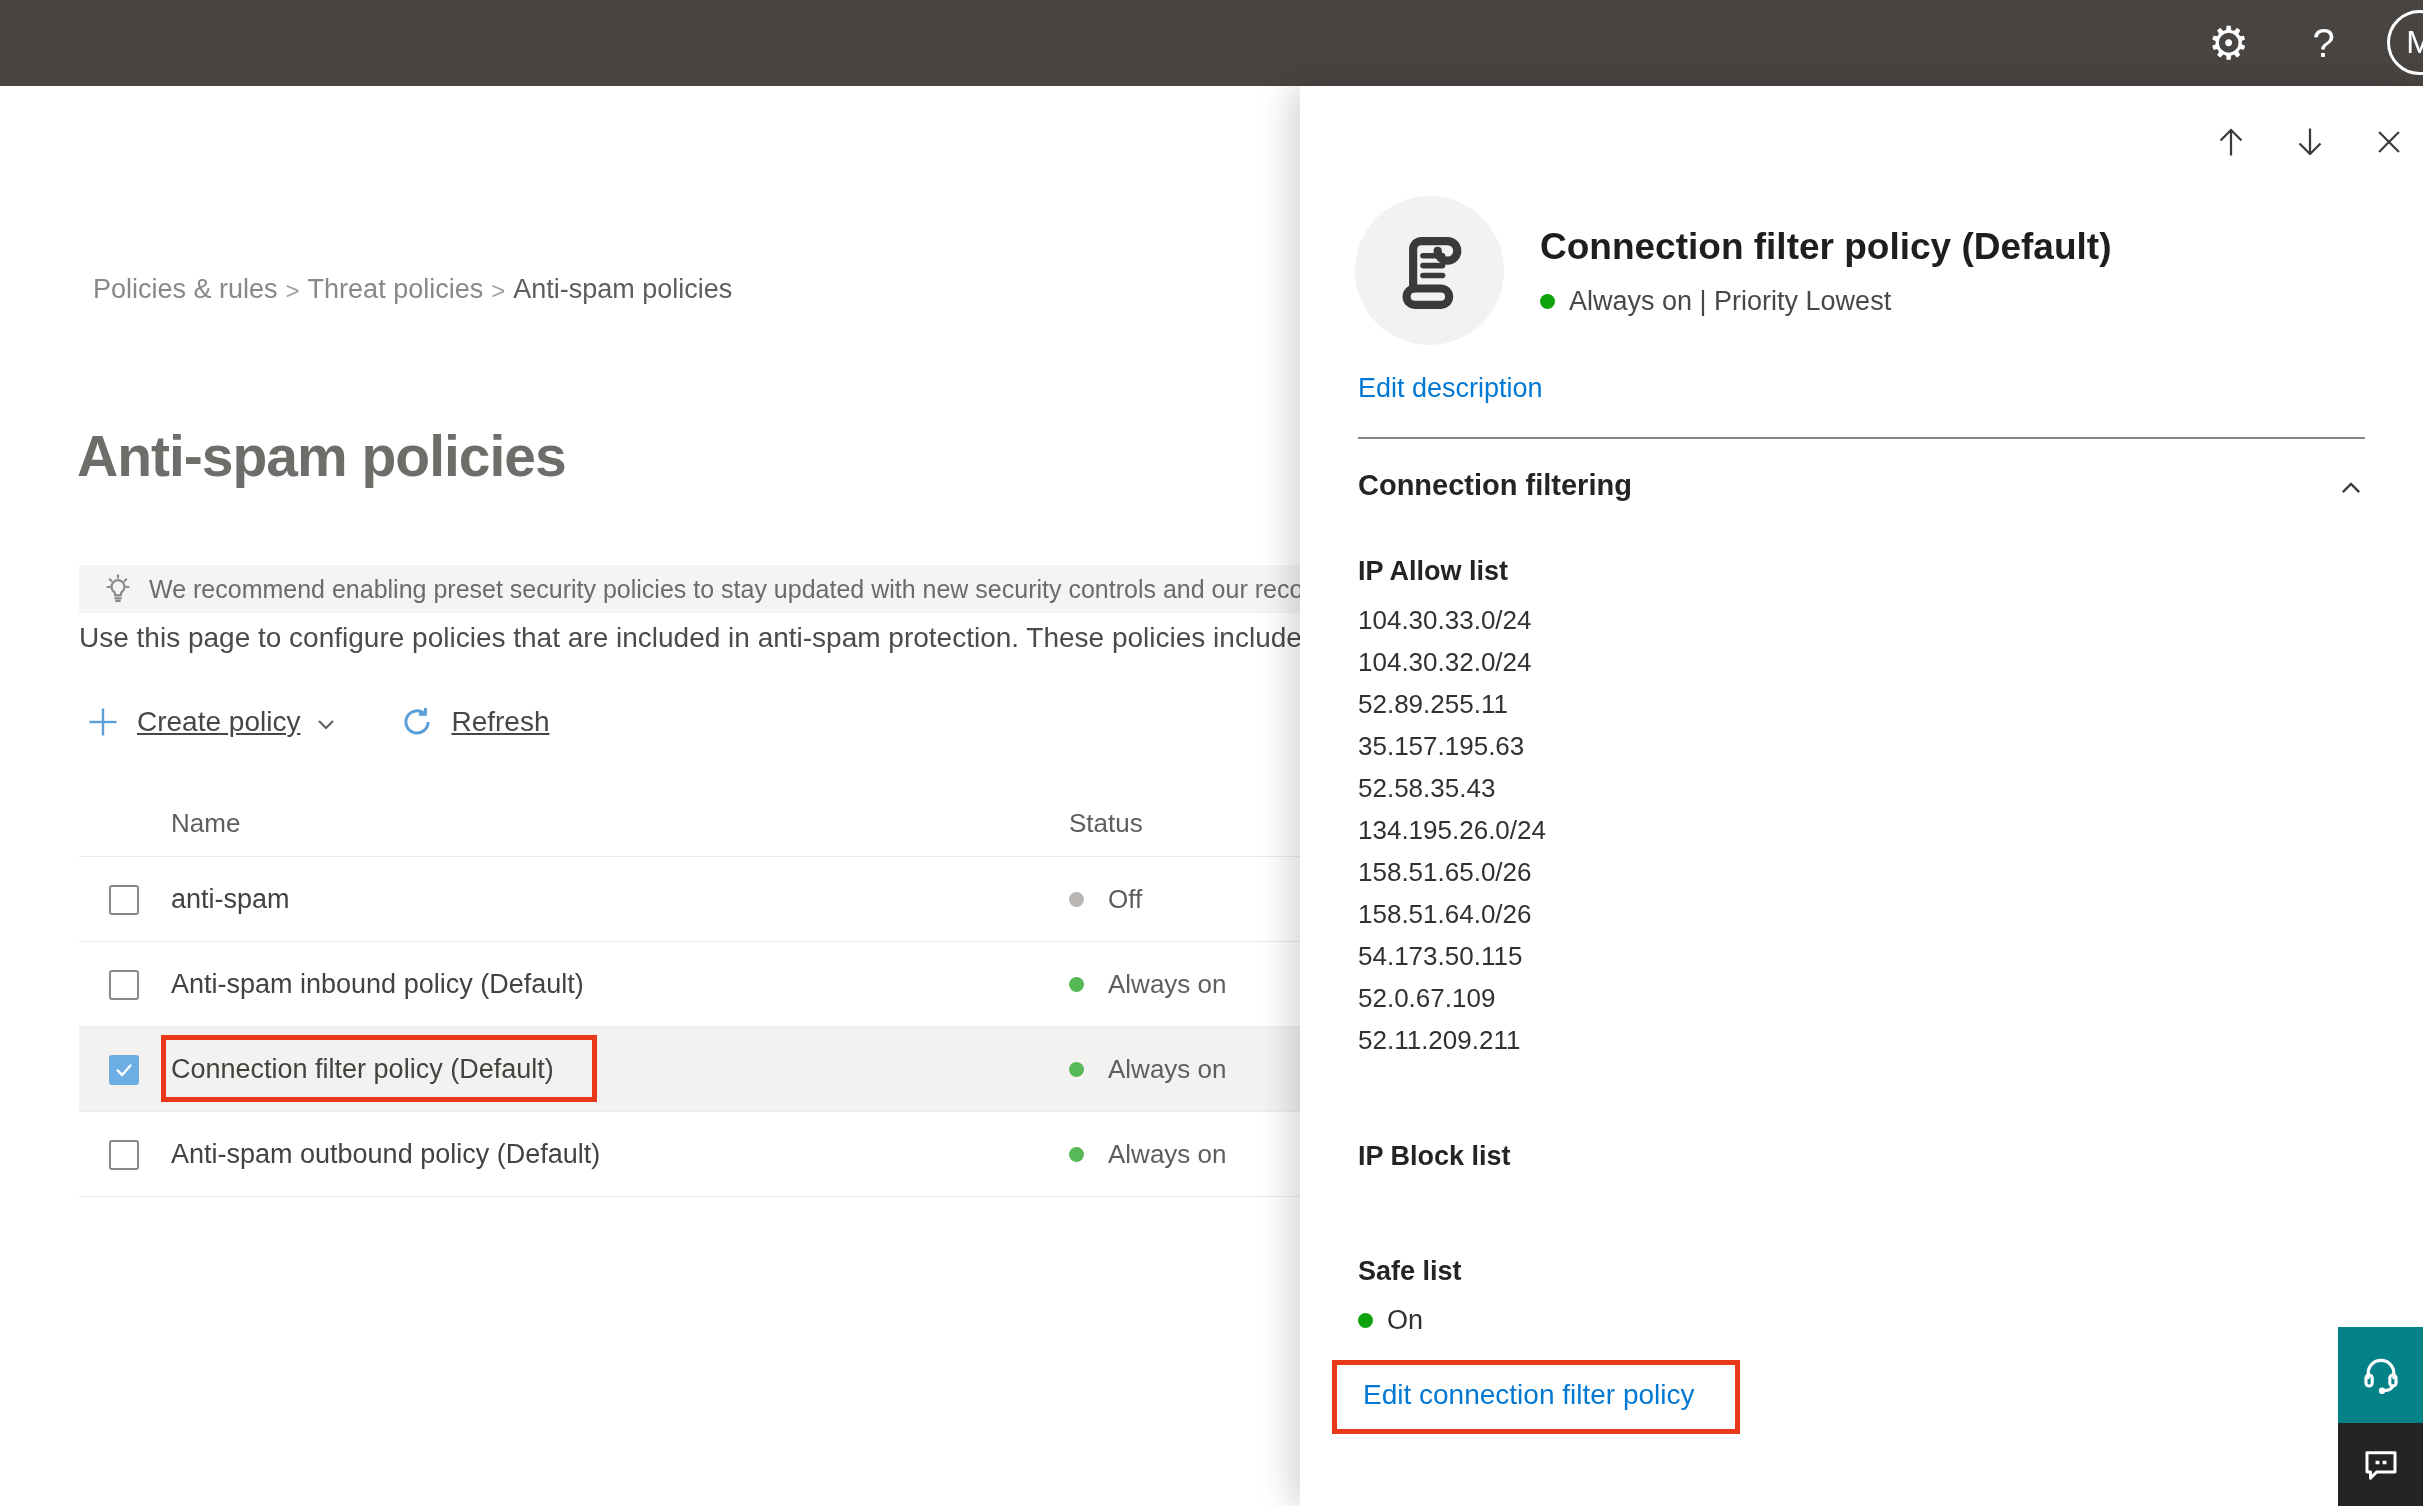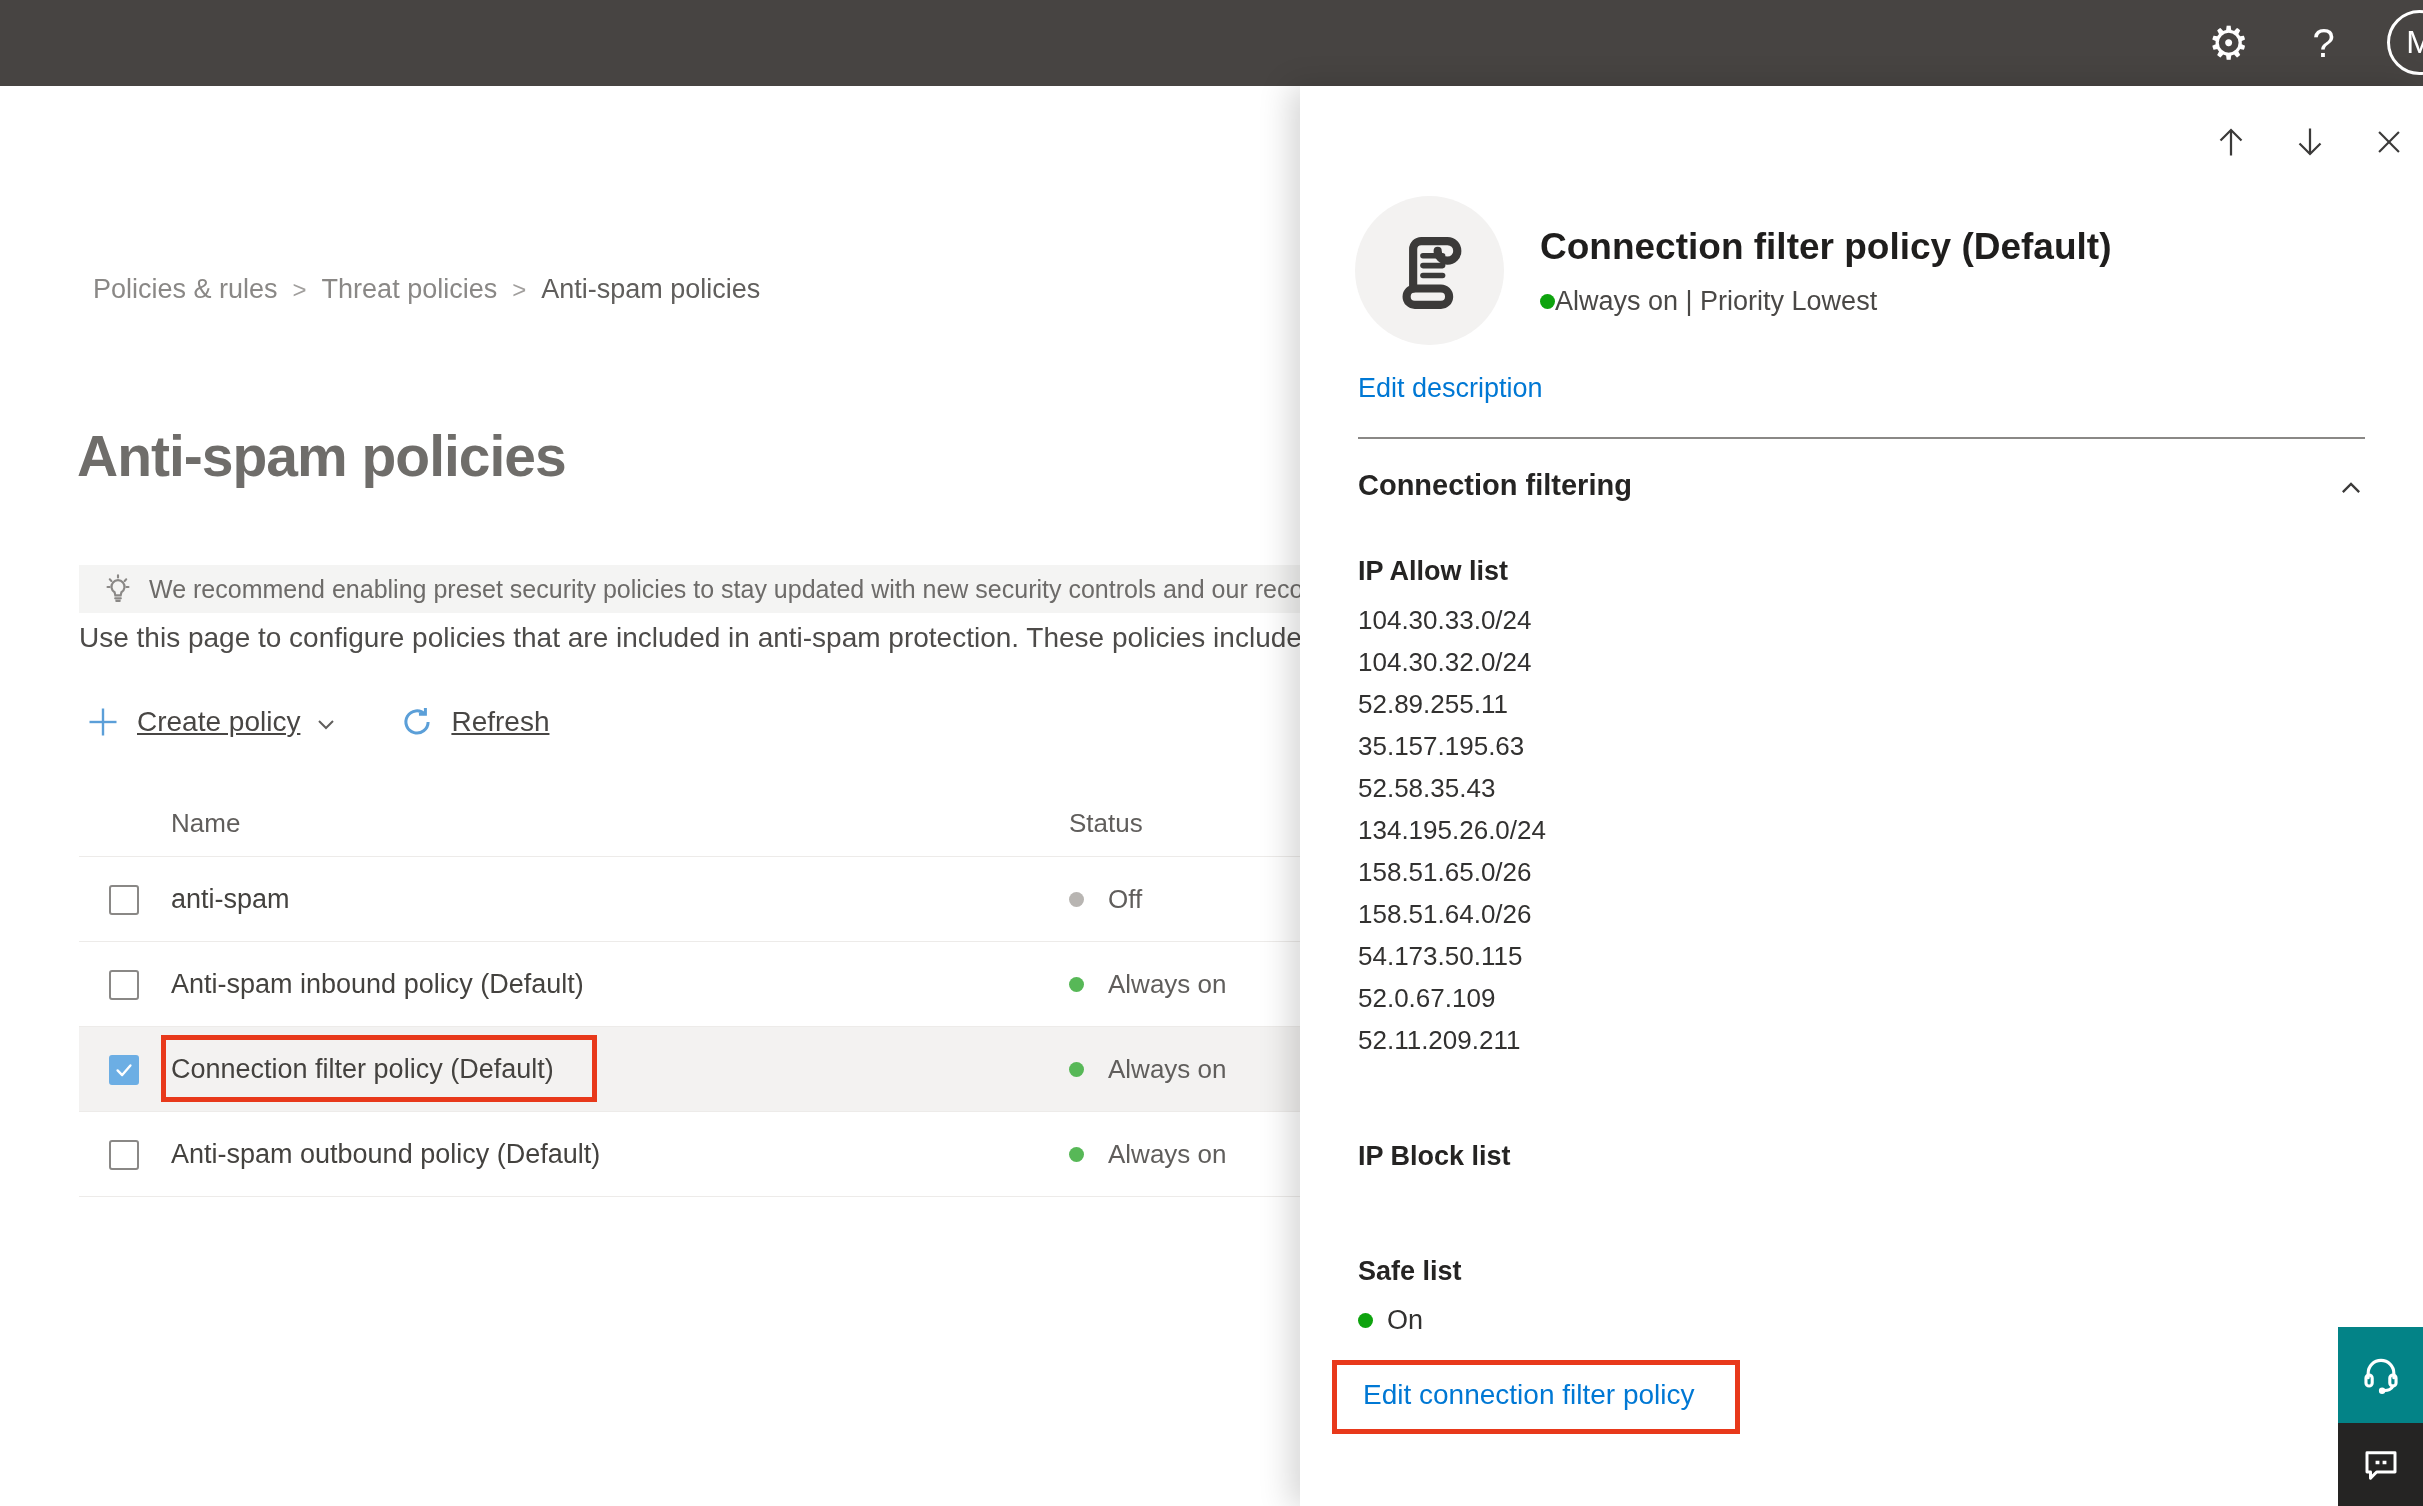--- a/index.html
+++ b/index.html
@@ -14,22 +14,22 @@
                     align-items:center; justify-content:center; color:#fff; cursor:pointer; }
   .tb-gear { left:2196px; width:65px; font-size:46px; }
   .tb-help { left:2293px; width:61px; font-size:40px; font-weight:400; }
   .tb-avatar { position:absolute; left:2387px; top:10px; width:65px; height:65px;
                border:3px solid #fff; border-radius:50%; color:#fff; font-size:32px;
                display:flex; align-items:center; justify-content:center; }
 
   
   .main { position:absolute; left:0; top:86px; width:1300px; height:1421px;
           background:#fff; overflow:hidden; }
-  .breadcrumb { position:absolute; left:93px; top:188px; display:flex; align-items:center;
-                gap:15px; font-size:27px; color:#8a8886; }
+  .breadcrumb { position:absolute; left:93px; top:188px; display:flex; align-items:flex-end;
+                gap:8px; font-size:27px; color:#8a8886; }
   .breadcrumb .crumb { cursor:pointer; }
   .breadcrumb .crumb.last { color:#605e5c; }
   .breadcrumb .sep { color:#a19f9d; font-size:24px; }
 
   .page-title { position:absolute; left:77px; top:337px; font-size:57px; font-weight:700;
                 color:#6f6d6a; letter-spacing:-1px; }
 
   .banner { position:absolute; left:79px; top:479px; width:1221px; height:48px;
             background:#f4f4f3; display:flex; align-items:center; overflow:hidden; }
   .banner .bulb { flex:0 0 auto; margin-left:22px; width:34px; height:34px; }
@@ -71,21 +71,21 @@
            background:#fff; box-shadow:-10px 0 30px rgba(0,0,0,0.16); overflow:hidden; }
   .panel-nav { position:relative; height:94px; }
   .panel-nav .pbtn { position:absolute; top:36px; width:40px; height:40px; cursor:pointer;
                      display:flex; align-items:center; justify-content:center; }
   .pbtn.up { left:911px; } .pbtn.down { left:990px; } .pbtn.close { left:1069px; }
   .panel-header { display:flex; align-items:center; margin-top:16px; padding:0 59px 0 55px; }
   .p-avatar { flex:0 0 auto; width:149px; height:149px; border-radius:50%; background:#f3f2f1;
               display:flex; align-items:center; justify-content:center; }
   .head-text { margin-left:36px; }
   .p-title { font-size:37px; line-height:46px; font-weight:700; color:#1f1e1d; }
-  .p-status { margin-top:16px; display:flex; align-items:center; gap:0;
+  .p-status { margin-top:16px; display:flex; align-items:center; gap:14px;
               font-size:27px; color:#4a4846; }
   .panel-body { padding:0 59px 0 58px; }
   .p-desc { margin-top:28px; font-size:27px; line-height:34px; color:#323130; }
   .link { color:var(--accent); cursor:pointer; font-size:27px;text-align:right; }
   .p-editdesc { margin-top:26px; line-height:34px; }
   .p-divider { margin-top:28px; height:0; border-top:2px solid #8a8886; }
   .p-section { margin-top:30px; display:flex; align-items:center; justify-content:space-between; }
   .p-section .sec-label { font-size:29px; font-weight:700; color:#252423; }
   .p-section .chev-up { cursor:pointer; margin-top:4px; }
   .sub-head { font-size:27px; font-weight:700; color:#252423; line-height:36px; }

